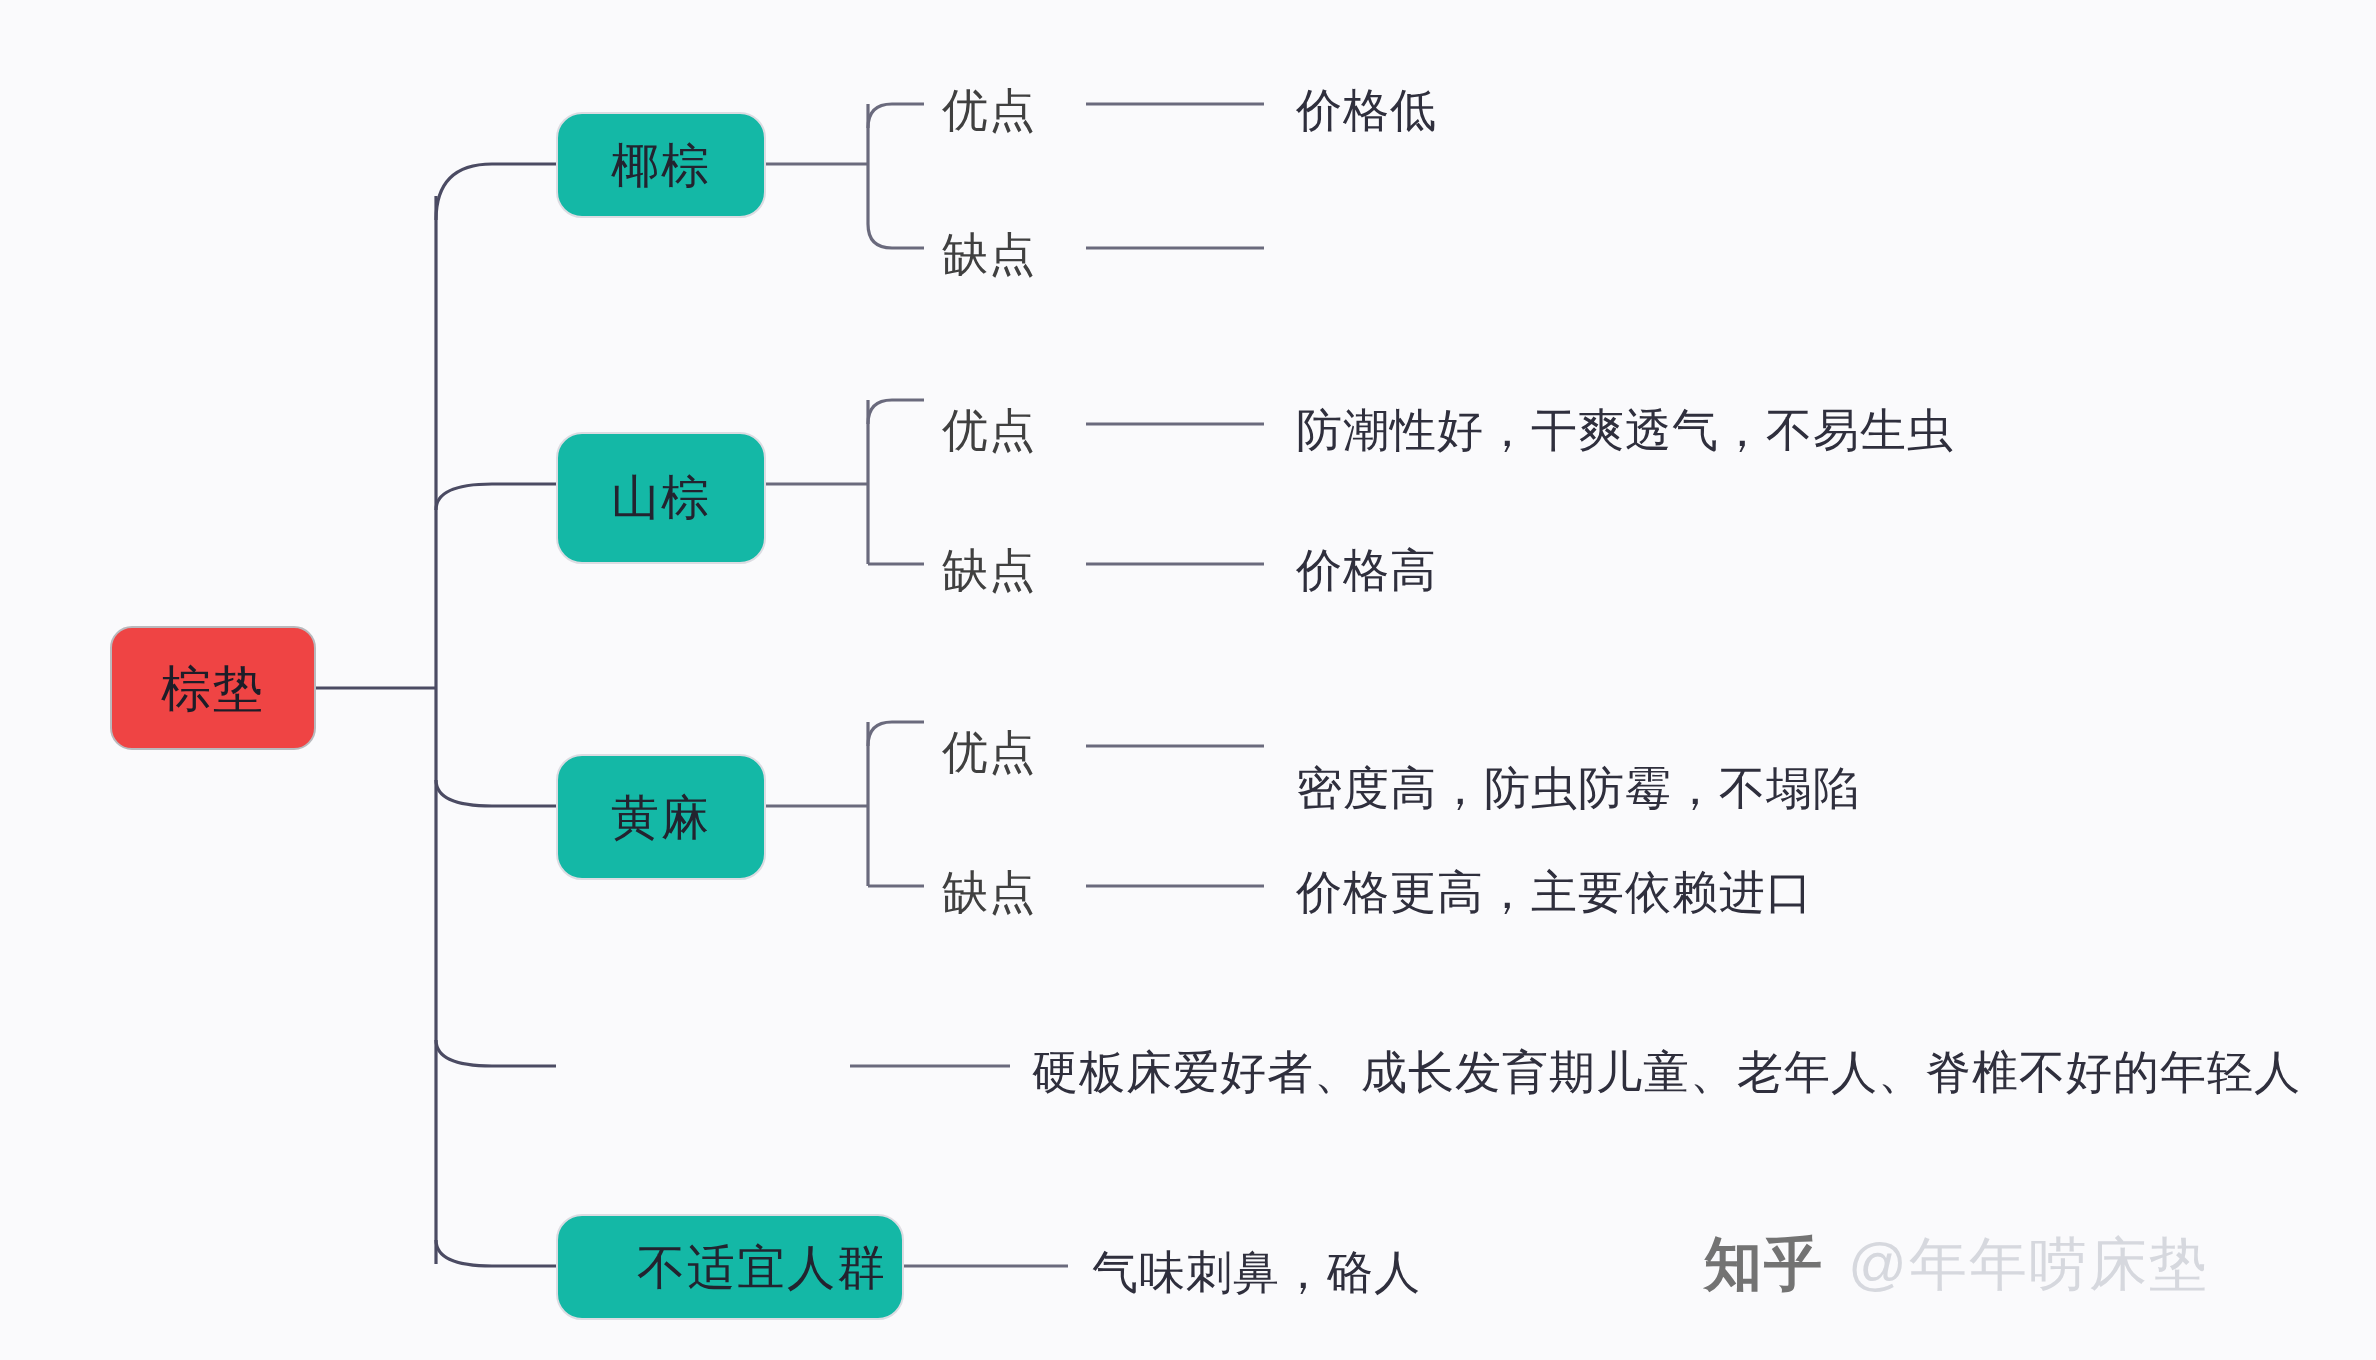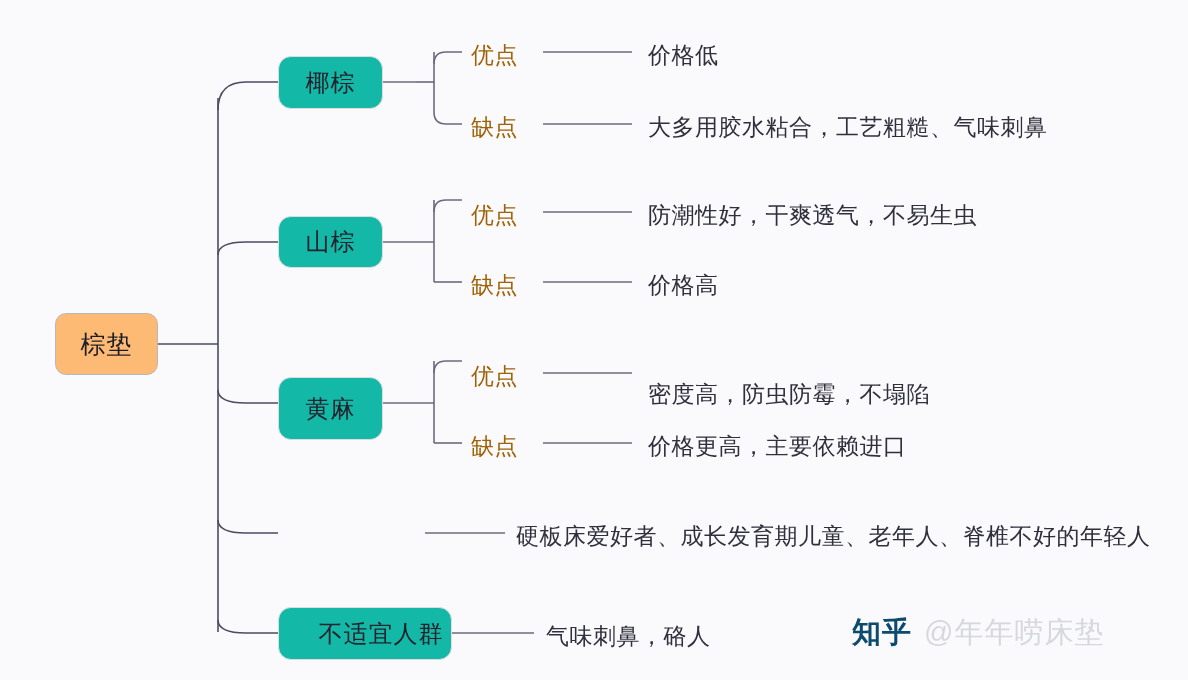--- a/index.html
+++ b/index.html
@@ -31,38 +31,38 @@
   }
   .node {
     position: absolute;
     box-sizing: border-box;
     display: flex;
     align-items: center;
     justify-content: center;
     white-space: nowrap;
   }
   .root-node {
-    background: #fdba74;
+    background: #ef4444;
     border: 1px solid #b9b9bd;
     border-radius: 11px;
     color: #1d1d28;
     font-size: 25px;
     letter-spacing: 1px;
   }
   .branch-node {
     background: #14b8a6;
     border: 1px solid #dcdce2;
     border-radius: 13px;
     color: #23232f;
     font-size: 24px;
     letter-spacing: 1px;
   }
   .leaf-label {
     position: absolute;
-    color: #a16207;
+    color: #404040;
     font-size: 23px;
     white-space: nowrap;
     letter-spacing: 0.5px;
   }
   .leaf-text {
     position: absolute;
     color: #2f2f3d;
     font-size: 23px;
     white-space: nowrap;
     letter-spacing: 0.5px;
@@ -72,21 +72,21 @@
     display: flex;
     align-items: center;
     gap: 12px;
     color: #d6d8de;
     font-size: 29px;
     letter-spacing: 1px;
     white-space: nowrap;
     user-select: none;
   }
   .wm-logo {
-    color: #0c4a6e;
+    color: #737373;
     font-size: 29px;
     font-weight: 700;
   }
   .wm-handle {
     color: #d6d8de;
     font-size: 29px;
   }
 </style>
 </head>
 <body>
@@ -141,38 +141,37 @@
   </svg>
 
   <div class="node root-node" style="left:55px; top:313px; width:103px; height:62px;">
     <span>棕垫</span>
   </div>
 
   <div class="node branch-node" style="left:278px; top:56px; width:105px; height:53px;">
     <span>椰棕</span>
   </div>
 
-  <div class="node branch-node" style="left:278px; top:216px; width:105px; height:52px;">
+  <div class="node branch-node" style="left:278px; top:216px; width:105px; height:66px;">
     <span>山棕</span>
   </div>
 
   <div class="node branch-node" style="left:278px; top:377px; width:105px; height:63px;justify-content:center;">
     <span>黄麻</span>
   </div>
 
 
   <div class="node branch-node" style="left:278px; top:607px; width:174px; height:53px;padding-left:32px;">
     <span>不适宜人群</span>
   </div>
 
   <div class="leaf-label" style="left:471px; top:40px;">优点</div>
   <div class="leaf-text" style="left:648px; top:40px;">价格低</div>
 
   <div class="leaf-label" style="left:471px; top:112px;">缺点</div>
-  <div class="leaf-text" style="left:648px; top:112px;">大多用胶水粘合，工艺粗糙、气味刺鼻</div>
 
   <div class="leaf-label" style="left:471px; top:200px;">优点</div>
   <div class="leaf-text" style="left:648px; top:200px;">防潮性好，干爽透气，不易生虫</div>
 
   <div class="leaf-label" style="left:471px; top:270px;">缺点</div>
   <div class="leaf-text" style="left:648px; top:270px;">价格高</div>
 
   <div class="leaf-label" style="left:471px; top:361px;">优点</div>
   <div class="leaf-text" style="left:648px; top:379px;">密度高，防虫防霉，不塌陷</div>
 

